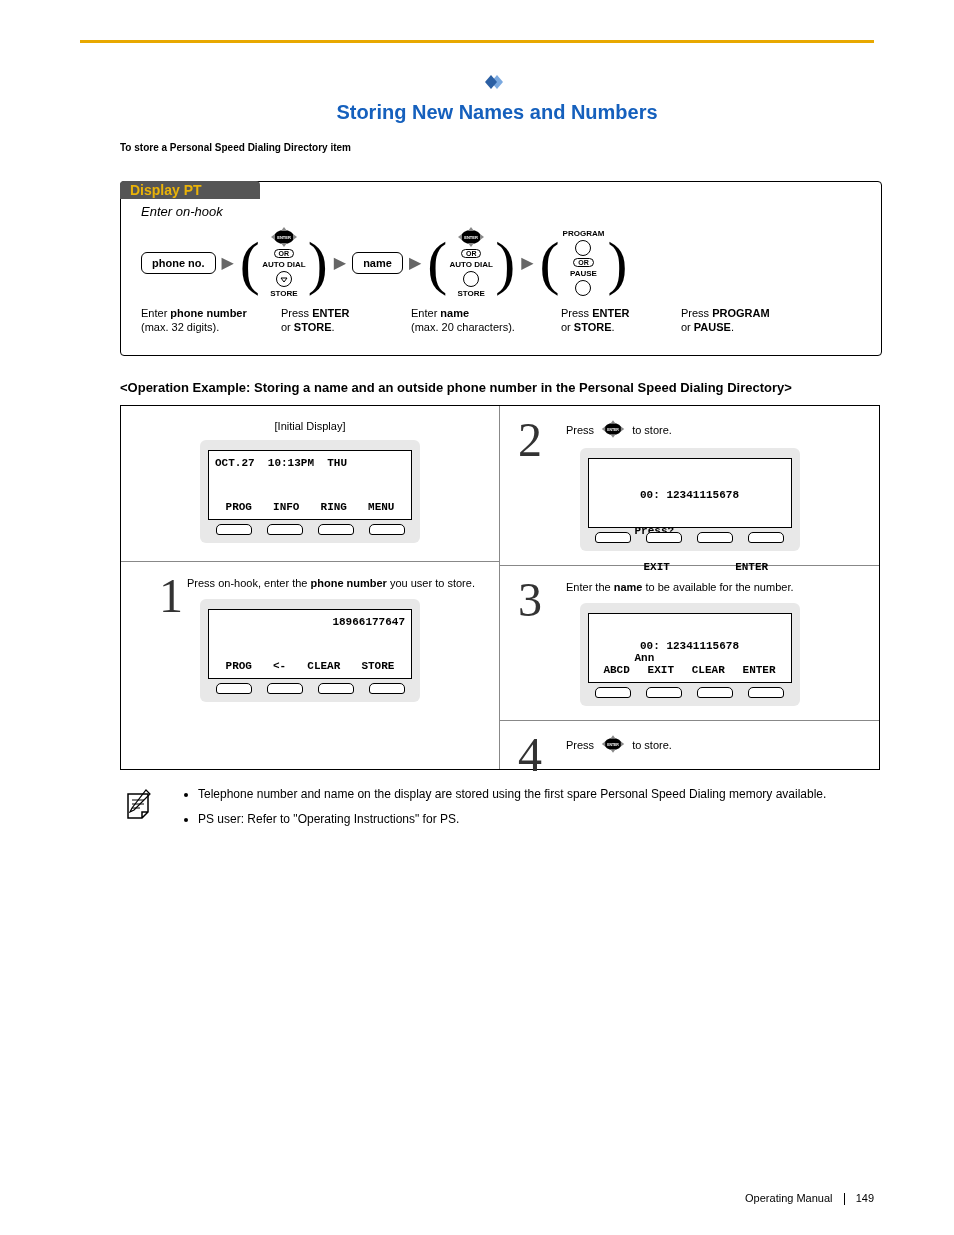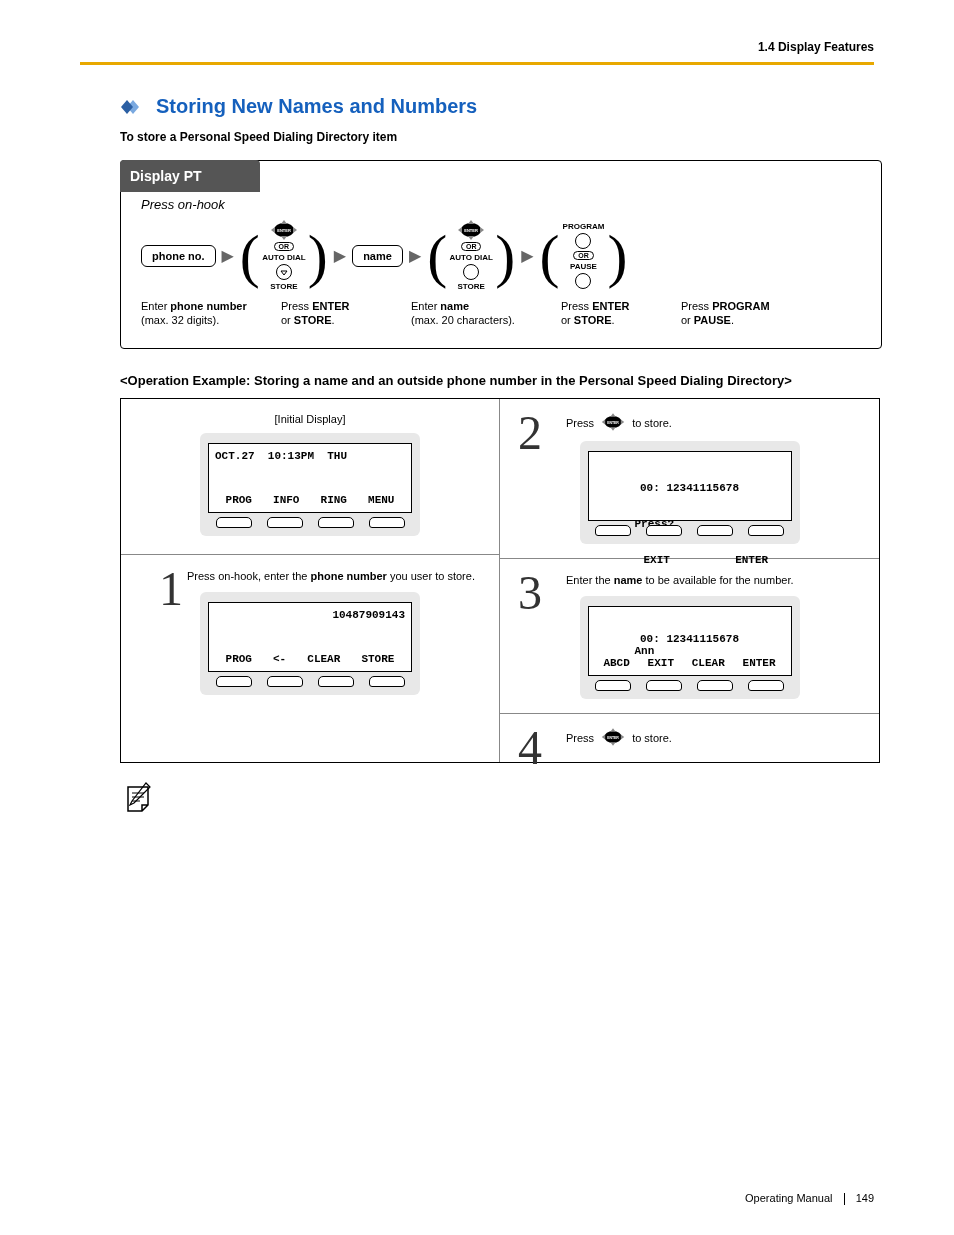--- a/index.html
+++ b/index.html
@@ -28,48 +28,49 @@
     margin-bottom: 30px;
   }
   .section-title {
     color: #1560bd;
     font-size: 20px;
     font-weight: bold;
     display: flex;
     align-items: center;
     gap: 10px;
     padding-left: 40px;
-    margin-bottom: 12px;
+    margin-bottom: 18px;
+    flex-direction: column;
   }
   .diamond-icon {
     display: inline-flex;
     align-items: center;
   }
   .subtitle {
-    font-size: 12px;
+    font-size: 10px;
     font-weight: bold;
     padding-left: 40px;
-    margin-bottom: 16px;
+    margin-bottom: 28px;
   }
 
   
   .flow {
     margin-left: 40px;
     border: 1px solid #000;
     border-radius: 4px;
     width: 760px;
     position: relative;
     padding-bottom: 20px;
   }
   .flow-header {
     background: #555;
-    color: #ffffff;
+    color: #eab308;
     font-weight: bold;
     font-size: 14px;
-    padding: 8px 10px;
+    padding: 1px 10px;
     border-top-left-radius: 4px;
     border-top-right-radius: 4px;
     width: 120px;
     position: relative;
     top: -1px;
     left: -1px;
   }
   .flow-row {
     display: flex;
     align-items: center;
@@ -243,38 +244,37 @@
     right: 80px;
     font-size: 11px;
     color: #000;
   }
   .footer .sep { display:inline-block; border-left:1px solid #000; height:12px; margin:0 8px; vertical-align:middle; }
 </style>
 </head>
 <body>
 
 <div class="page">
-  <div class="header-right">1.4 Display Features</div>
   <div class="rule"></div>
 
   <div class="section-title">
     <span class="diamond-icon">
       <svg width="26" height="18" viewBox="0 0 26 18">
         <polygon points="7,9 13,2 19,9 13,16" fill="#7aa9e0"></polygon>
         <polygon points="1,9 7,2 13,9 7,16" fill="#2b5fa3"></polygon>
       </svg>
     </span>
     <span>Storing New Names and Numbers</span>
   </div>
 
   <div class="subtitle">To store a Personal Speed Dialing Directory item</div>
 
   <div class="flow">
     <div class="flow-header">Display PT</div>
-    <div class="flow-label">Press on-hook</div>
+    <div class="flow-label">Enter on-hook</div>
 
     <div class="flow-row">
       <span class="keycap">phone no.</span>
       <span class="arrow">▶</span>
 
       <span class="paren-group">
         <span class="bigparen">(</span>
         <span class="stackcol">
           <span class="navkey">
             <svg width="30" height="20" viewBox="0 0 30 20">
@@ -389,21 +389,21 @@
 
         <div style="border-top:1px solid #888; margin:18px -20px 0 -20px;"></div>
 
         <div style="position:relative; padding-top:14px;">
           <span class="bignum">1</span>
           <div class="celltext">
             <span>Press on-hook, enter the </span><b>phone number</b><span> you user to store.</span>
           </div>
           <div class="phone-screen">
             <div class="lcd">
-              <div class="lcd-top" style="text-align:right;">          10487909143</div>
+              <div class="lcd-top" style="text-align:right;">          18966177647</div>
               <div class="lcd-bot">
                 <span>PROG</span>
                 <span>&lt;-</span>
                 <span>CLEAR</span>
                 <span>STORE</span>
               </div>
             </div>
             <div class="softkeys">
               <span class="softkey"></span>
               <span class="softkey"></span>
@@ -508,20 +508,24 @@
   <div class="notes">
     <div class="note-icon">
       <svg width="40" height="40" viewBox="0 0 40 40">
         <path d="M8 30 L8 8 L28 8 L28 26 L22 32 L8 32 Z M22 32 L22 26 L28 26" fill="none" stroke="#000" stroke-width="1.5"></path>
         <line x1="12" y1="14" x2="24" y2="14" stroke="#000"></line>
         <line x1="12" y1="18" x2="24" y2="18" stroke="#000"></line>
         <line x1="12" y1="22" x2="20" y2="22" stroke="#000"></line>
         <path d="M26 4 L30 8 L14 24 L10 26 L12 22 Z" fill="none" stroke="#000" stroke-width="1.2"></path>
       </svg>
     </div>
+    <ul>
+      <li>Telephone number and name on the display are stored using the first spare Personal Speed Dialing memory available.</li>
+      <li>PS user: Refer to "Operating Instructions" for PS.</li>
+    </ul>
   </div>
 
   <div class="footer">
     <span>Operating Manual</span>
     <span class="sep"></span>
     <span>149</span>
   </div>
 </div>
 
 </body></html>

